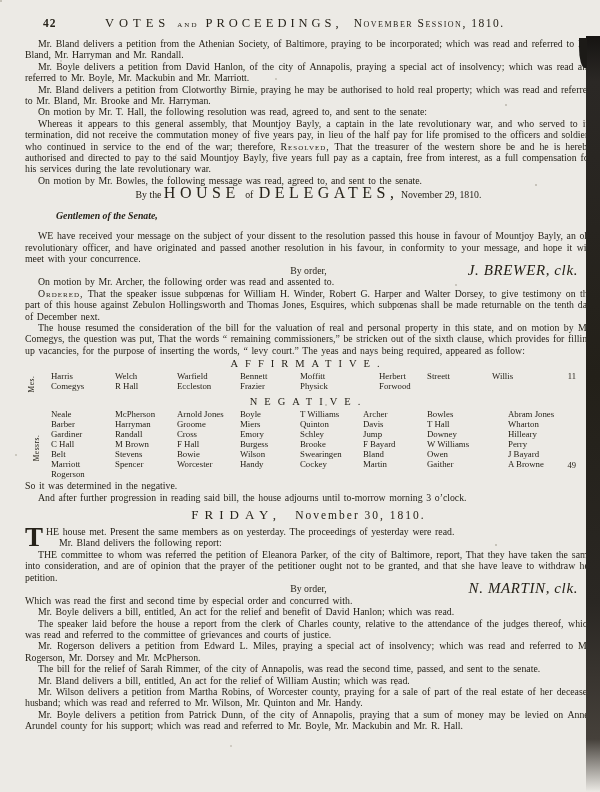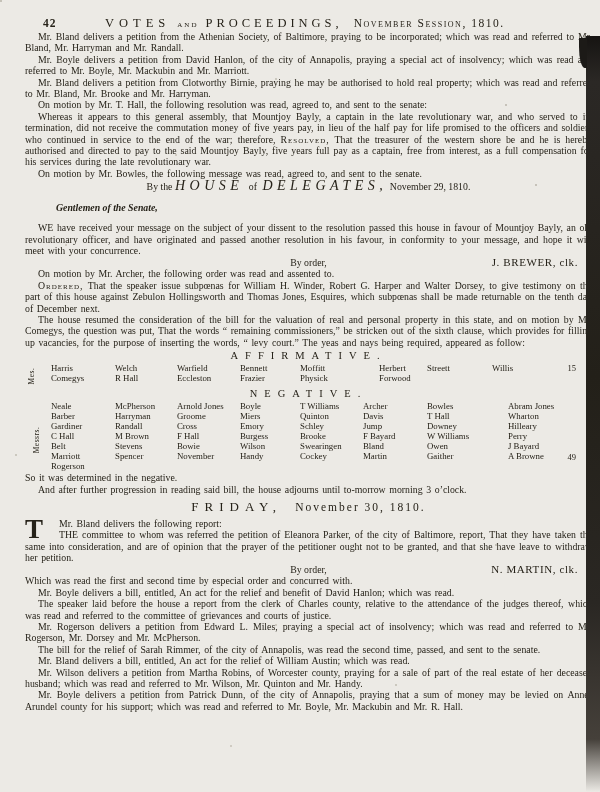--- a/index.html
+++ b/index.html
@@ -10,44 +10,44 @@
     color:#262219;
     overflow:hidden;
     position:relative;
   }
   .page{
     position:absolute;inset:0;
     padding:16px 8px 0 25px;
     box-sizing:border-box;
   }
   
-  .masthead{display:flex;align-items:baseline;margin-bottom:0;padding-left:18px;}
+  .masthead{display:flex;align-items:baseline;margin-bottom:7px;padding-left:18px;}
   .pagenum{font-weight:bold;font-size:11.5px;letter-spacing:1px;width:62px;}
   .mast-title{flex:1;text-align:left;font-size:12px;white-space:nowrap;}
   .sp-caps{letter-spacing:5px;font-size:12.5px;}
   .sp-caps2{letter-spacing:4px;font-size:12.5px;}
   .and-sm{font-variant:small-caps;font-size:10px;letter-spacing:2px;padding:0 4px;}
   .session-sc{font-variant:small-caps;font-size:11.5px;letter-spacing:1.5px;padding-left:8px;}
   
   p.body{
     margin:0;
     font-size:9.8px;
     line-height:11.4px;
     text-align:justify;
     text-indent:13px;
     word-spacing:1.2px;
   }
   p.noind{text-indent:0;}
   .lead-sc{font-variant:small-caps;letter-spacing:1px;}
   .centerline{margin:1px 0;text-align:center;font-size:9.8px;line-height:11.6px;}
-  .house-sp{letter-spacing:4.5px;font-size:14px;font-style:italic;}
+  .house-sp{letter-spacing:4.5px;font-size:16px;}
   .house-sm{font-size:9.8px;padding:0 3px;}
   .salutation{font-style:italic;text-indent:22px;font-size:9.8px;line-height:11.4px;margin:9px;text-align:left;font-weight:bold;}
   .byorder-row{position:relative;text-align:center;font-size:9.8px;line-height:11.8px;}
-  .clerk{position:absolute;right:14px;top:0;letter-spacing:0.6px;font-size:11px;}
+  .clerk{position:absolute;right:14px;top:0;letter-spacing:0.6px;font-size:15px;font-style:italic;}
   
   .vote-heading{text-align:center;letter-spacing:7px;font-size:10.5px;line-height:12px;margin:2px 0 1px;}
   .vote-table{position:relative;height:23px;margin:1px 0 0;}
   .vote-table.neg{height:71px;}
   .vote-col{position:absolute;top:0;}
   .vote-name{font-size:8.8px;line-height:10px;white-space:nowrap;}
   .vote-label{
     position:absolute;left:-2px;top:55%;
     transform:translateY(-50%) rotate(-90deg);
     font-size:7.5px;letter-spacing:0.5px;
@@ -135,21 +135,21 @@
   <p class="body">On motion by Mr. Archer, the following order was read and assented to.</p>
 
   <p class="body"><span class="lead-sc">Ordered,</span> <span>That the speaker issue subpœnas for William H. Winder, Robert G. Harper and Walter Dorsey, to give testimony on the part of this house against Zebulon Hollingsworth and Thomas Jones, Esquires, which subpœnas shall be made returnable on the tenth day of December next.</span></p>
 
   <p class="body">The house resumed the consideration of the bill for the valuation of real and personal property in this state, and on motion by Mr. Comegys, the question was put, That the words “ remaining commissioners,” be stricken out of the sixth clause, which provides for filling up vacancies, for the purpose of inserting the words, “ levy court.”   The yeas and nays being required, appeared as follow:</p>
 
   <div class="vote-heading">AFFIRMATIVE.</div>
 
   <div class="vote-table aff">
     <span class="vote-label">Mes.</span>
-    <span class="vote-count aff">15</span>
+    <span class="vote-count aff">11</span>
   <div class="vote-col" style="left: 26px;">
         <div class="vote-name">Harris</div>
         <div class="vote-name">Comegys</div>
       </div>
       <div class="vote-col" style="left: 90px;">
         <div class="vote-name">Welch</div>
         <div class="vote-name">R Hall</div>
       </div>
       <div class="vote-col" style="left: 152px;">
         <div class="vote-name">Warfield</div>
@@ -196,21 +196,21 @@
         <div class="vote-name">M Brown</div>
         <div class="vote-name">Stevens</div>
         <div class="vote-name">Spencer</div>
       </div>
       <div class="vote-col" style="left: 152px;">
         <div class="vote-name">Arnold Jones</div>
         <div class="vote-name">Groome</div>
         <div class="vote-name">Cross</div>
         <div class="vote-name">F Hall</div>
         <div class="vote-name">Bowie</div>
-        <div class="vote-name">November</div>
+        <div class="vote-name">Worcester</div>
       </div>
       <div class="vote-col" style="left: 215px;">
         <div class="vote-name">Boyle</div>
         <div class="vote-name">Miers</div>
         <div class="vote-name">Emory</div>
         <div class="vote-name">Burgess</div>
         <div class="vote-name">Wilson</div>
         <div class="vote-name">Handy</div>
       </div>
       <div class="vote-col" style="left: 338px;">
@@ -251,20 +251,21 @@
 
   <p class="body">And after further progression in reading said bill, the house adjourns until to-morrow morning 3 o’clock.</p>
 
   <div class="day-heading">
     <span class="day-word">FRIDAY,</span>
     <span class="day-date">November 30, 1810.</span>
   </div>
 
   <div class="dropwrap">
     <span class="dropcap">T</span>
+    <p class="body noind">HE house met.   Present the same members as on yesterday.   The proceedings of yesterday were read.</p>
     <p class="body">Mr. Bland delivers the following report:</p>
   </div>
 
   <p class="body">THE committee to whom was referred the petition of Eleanora Parker, of the city of Baltimore, report, That they have taken the same into consideration, and are of opinion that the prayer of the petitioner ought not to be granted, and that she have leave to withdraw her petition.</p>
 
   <div class="byorder-row">
     <span>By order,</span>
     <span class="clerk">N. MARTIN, clk.</span>
   </div>
 

